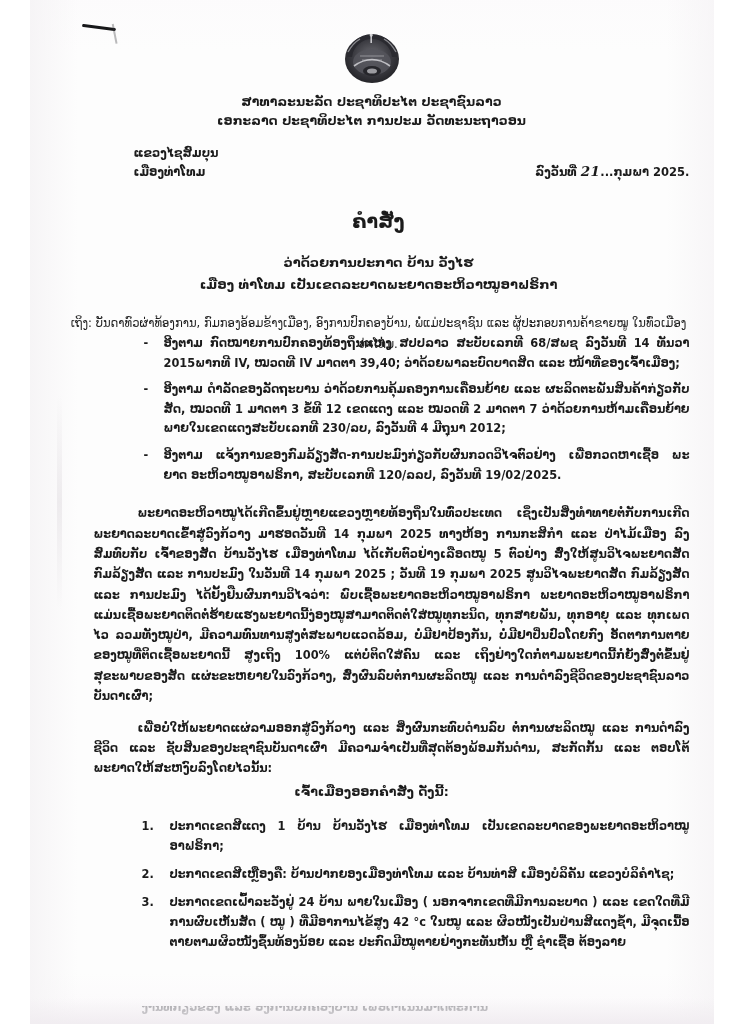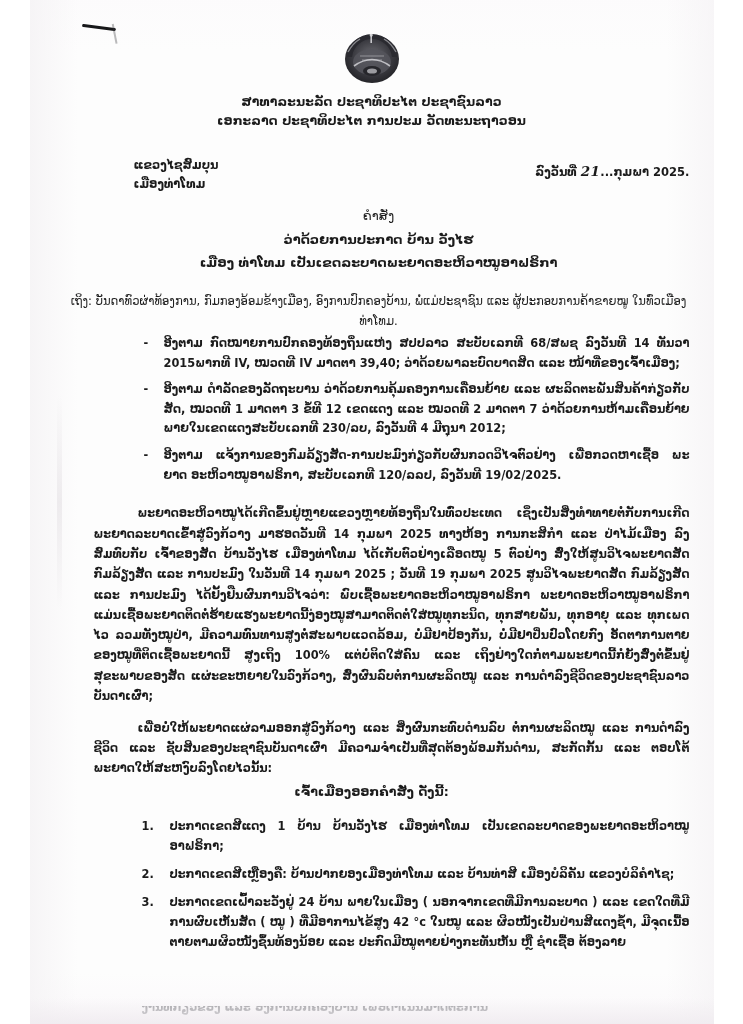--- a/index.html
+++ b/index.html
@@ -91,21 +91,20 @@
   .national .l2 { font-size: 12.5px; font-weight: 700; letter-spacing: .1px; }
 
   
   .issuer {
     position: absolute;
     left: 104px;
     top: 144px;
     line-height: 1.62;
     font-size: 11.5px;
     font-weight: 700;
-    margin-top: 12px;
   }
   .refblock {
     position: absolute;
     right: 24px;
     top: 160px;
     text-align: right;
     line-height: 1.7;
     font-size: 11.5px;
     font-weight: 700;
     white-space: nowrap;
@@ -119,22 +118,22 @@
   }
 
   
   .titles {
     position: absolute;
     left: 40px; right: 26px;
     top: 205px;
     text-align: center;
     line-height: 1.72;
   }
-  .t-order   { font-size: 13px;   font-weight: 400; }
-  .t-sub1    { font-size: 13px;   font-weight: 700; margin-top: 2px; }
+  .t-order   { font-size: 19px;   font-weight: 700; }
+  .t-sub1    { font-size: 13px;   font-weight: 700; margin-top: 14px; }
   .t-sub2    { font-size: 13px;   font-weight: 700; margin-top: 0; }
   .t-to      { font-size: 11.6px; font-weight: 400; margin-top: 17px; line-height: 1.75; }
 
   
   .bullets {
     position: absolute;
     left: 112px;
     right: 24px;
     top: 334px;
   }

